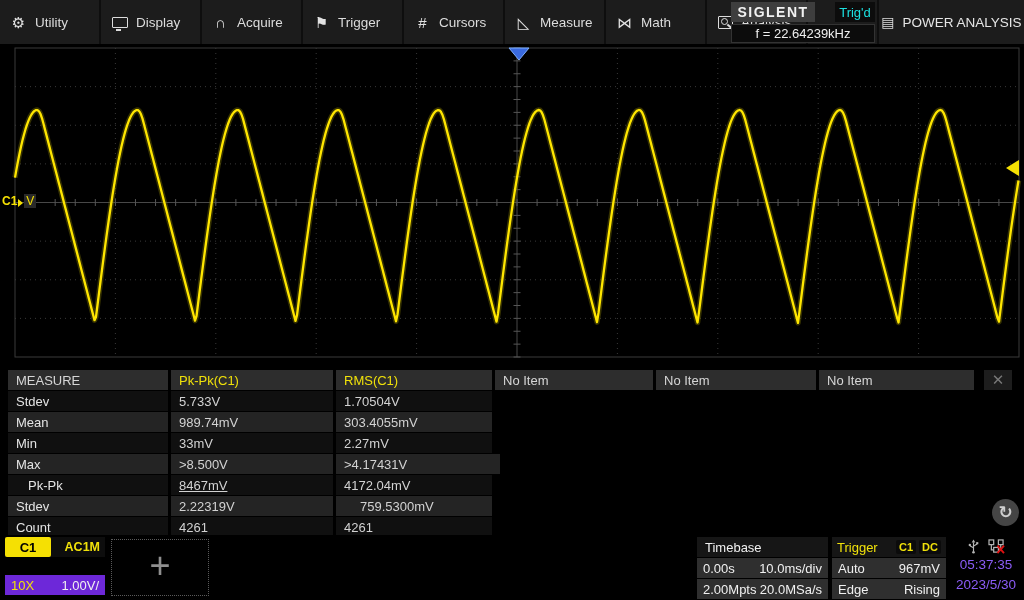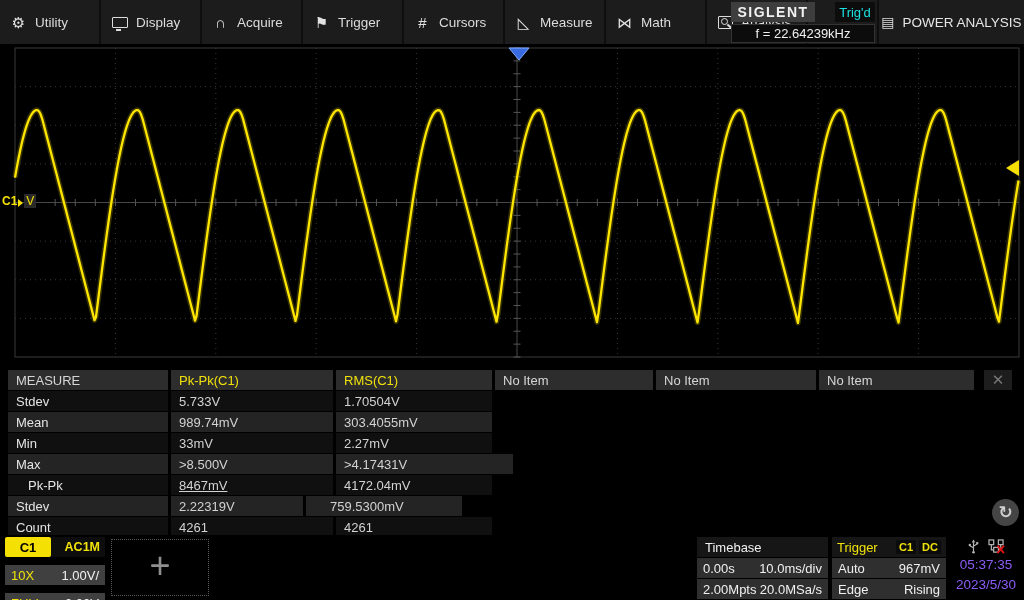--- a/index.html
+++ b/index.html
@@ -58,21 +58,21 @@
                 background:#454545;display:flex;align-items:center;justify-content:center;
                 color:#cfcfcf;font-size:17px;font-weight:700;}
 
   
   .bottombar{position:absolute;left:0;top:535px;width:1024px;height:65px;background:#000;font-size:13px;}
 
   .chanbox{position:absolute;left:5px;top:2px;width:100px;}
   .c1row{display:flex;height:20px;background:#0d0d0d;}
   .c1tab{width:46px;background:#f5e003;color:#000;font-weight:700;display:flex;align-items:center;justify-content:center;border-radius:2px;}
   .coupling{flex:1;color:#f0e10a;font-weight:700;font-size:12.5px;display:flex;align-items:center;justify-content:flex-end;padding-right:5px;}
-  .chrow{display:flex;justify-content:space-between;align-items:center;height:20px;background:#404040;margin-top:8px;padding:0 6px;}
+  .chrow{display:flex;justify-content:space-between;align-items:center;height:20px;background:#6d28d9;margin-top:18px;padding:0 6px;}
   .chrow .yl{color:#f0e10a;}
   .chrow .wv{color:#f0f0f0;}
 
   .addbox{position:absolute;left:111px;top:4px;width:96px;height:55px;border:1px dotted #5a5a5a;
           display:flex;align-items:center;justify-content:center;}
   .addbox .plus{color:#8f8f8f;font-size:36px;font-weight:100;line-height:30px;margin-top:-4px;}
 
   .tbbox{position:absolute;left:697px;top:2px;width:131px;}
   .tbhead{height:20px;background:#161616;display:flex;align-items:center;padding-left:8px;color:#f0f0f0;}
   .kv{display:flex;justify-content:space-between;align-items:center;height:20px;background:#2f2f2f;margin-top:1px;padding:0 6px;color:#f0f0f0;}
@@ -273,30 +273,30 @@
         <div class="mcell val" style="width: 156px; text-align: center;">303.4055mV</div>
       </div>
       <div class="mrow dark">
         <div class="mcell lab" style="width: 160px;">Min</div>
         <div class="mcell val" style="width: 162px;">33mV</div>
         <div class="mcell val" style="width: 156px;">2.27mV</div>
       </div>
       <div class="mrow lite">
         <div class="mcell lab" style="width: 160px;">Max</div>
         <div class="mcell val" style="width: 162px;">&gt;8.500V</div>
-        <div class="mcell val" style="width: 177px;">&gt;4.17431V</div>
+        <div class="mcell val" style="width: 164px;">&gt;4.17431V</div>
       </div>
       <div class="mrow dark">
         <div class="mcell lab" style="width: 160px; padding-left: 20px;">Pk-Pk</div>
         <div class="mcell val" style="width: 162px; text-decoration: underline;">8467mV</div>
         <div class="mcell val" style="width: 156px;">4172.04mV</div>
       </div>
       <div class="mrow lite">
         <div class="mcell lab" style="width: 160px;">Stdev</div>
-        <div class="mcell val" style="width: 132px;">2.22319V</div>
+        <div class="mcell val" style="width: 162px;">2.22319V</div>
         <div class="mcell val" style="width: 156px; padding-left: 24px;">759.5300mV</div>
       </div>
       <div class="mrow dark">
         <div class="mcell lab" style="width: 160px;">Count</div>
         <div class="mcell val" style="width: 162px;">4261</div>
         <div class="mcell val" style="width: 156px;">4261</div>
       </div>
     </div>
   <div class="mclose">
     <span>✕</span>

